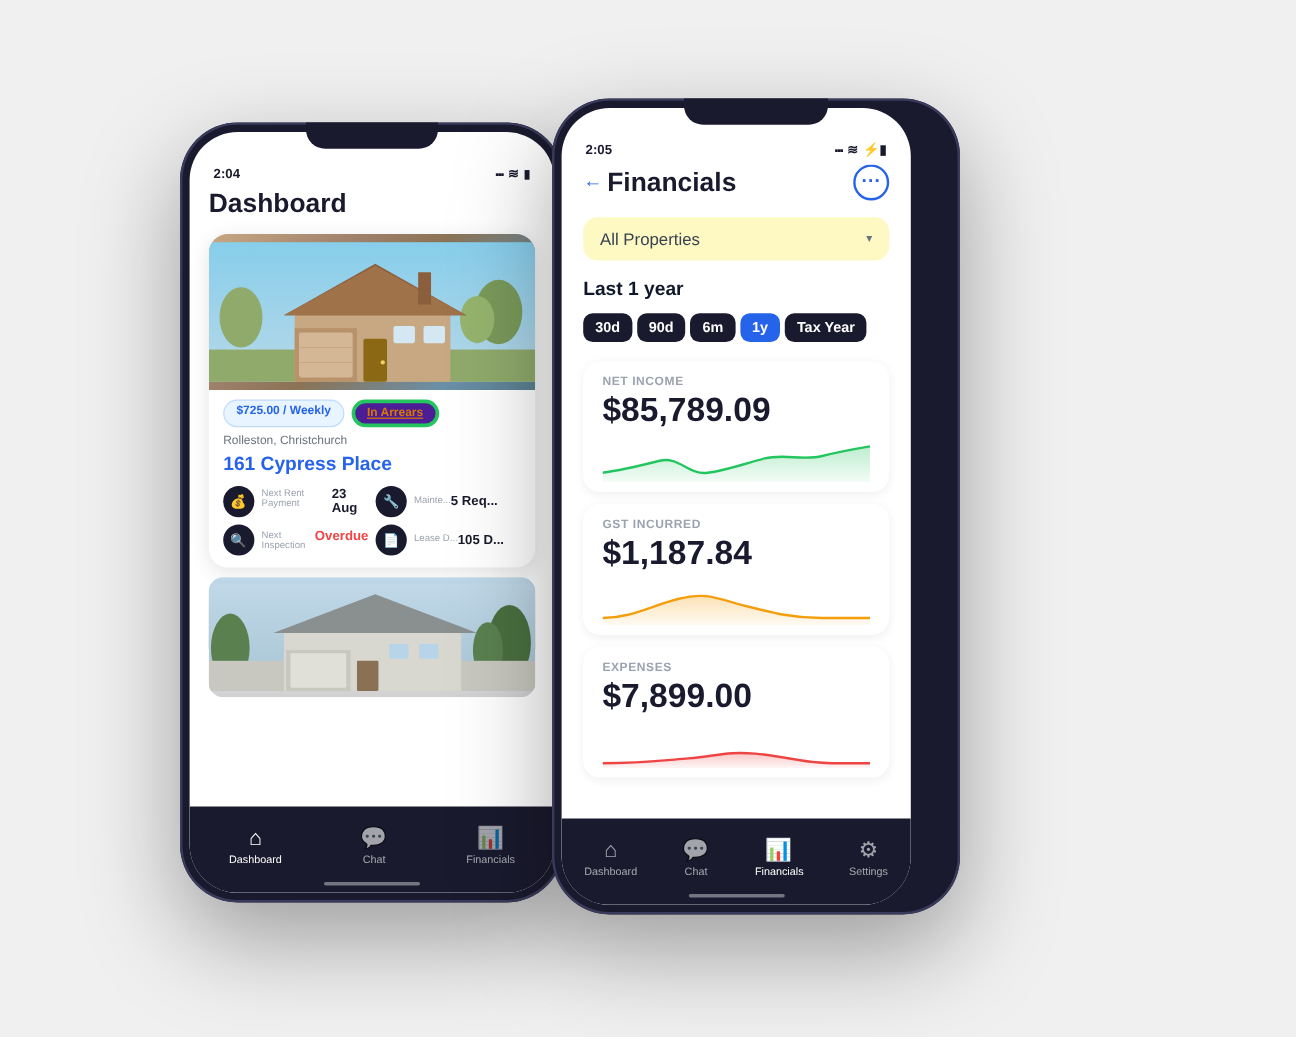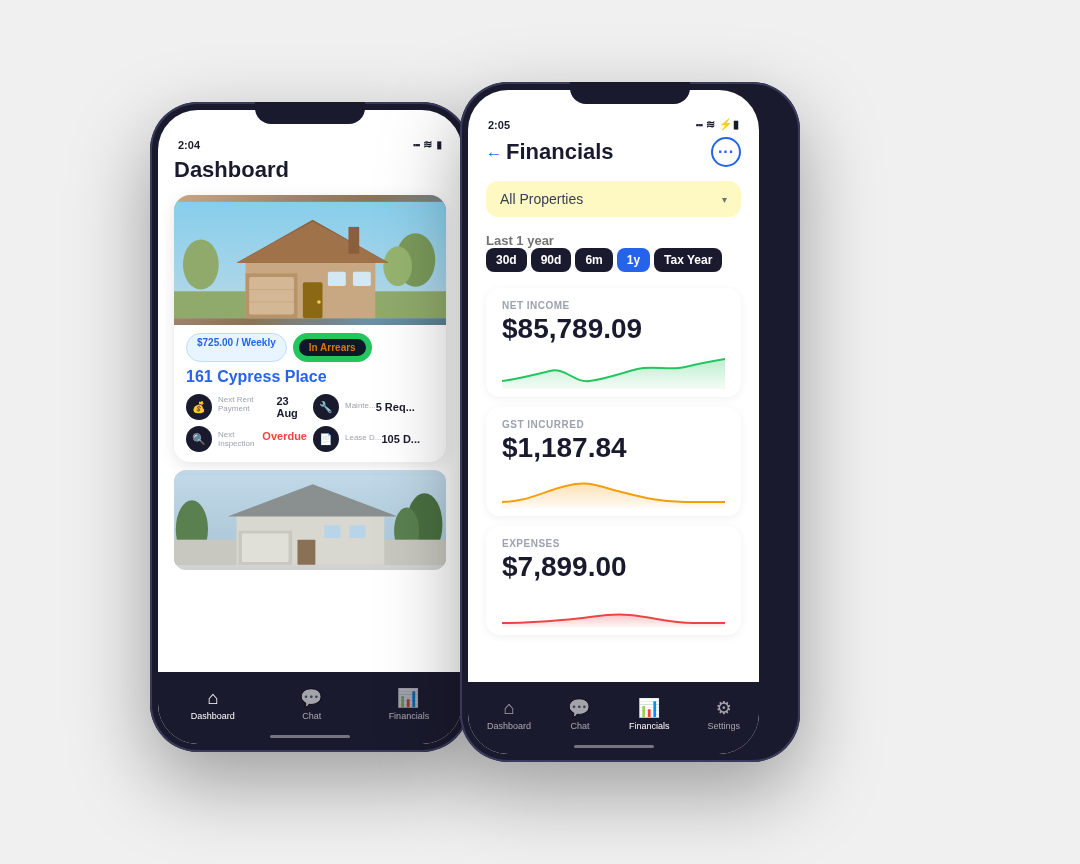--- a/index.html
+++ b/index.html
@@ -142,23 +142,24 @@
       font-weight: 600;
     }
 
     .badge-price {
       background: #e8f4ff;
       color: #2563eb;
       border: 1px solid #bfdbfe;
     }
 
     .badge-arrears {
-      background: #0f172a;
+      background: #4c1d95;
       color: #d97706;
-      border: 6px solid #22c55e;
+      border: 3px solid #22c55e;
+      text-decoration: underline;
     }
 
     .property-address {
       padding: 2px 12px 4px;
       font-size: 10px;
       color: #6b7280;
     }
 
     .property-name {
       padding: 2px 12px 8px;
@@ -320,23 +321,24 @@
       color: #374151;
       font-weight: 500;
     }
 
     .property-selector-arrow {
       color: #6b7280;
       font-size: 10px;
     }
 
     .period-label {
-      font-size: 13px;
+      font-size: 16px;
       font-weight: 700;
-      color: #737373;
+      color: #0f172a;
+      margin-bottom: 10px;
     }
 
     .period-tabs {
       display: flex;
       gap: 4px;
       margin-bottom: 16px;
     }
 
     .period-tab {
       padding: 5px 10px;
@@ -461,20 +463,21 @@
 
               <rect x="195" y="28" width="12" height="30" fill="#8B5E3C"></rect>
             </svg>
           </div>
 
           <div class="property-badges">
             <span class="badge badge-price">$725.00 / Weekly</span>
             <span class="badge badge-arrears">In Arrears</span>
           </div>
 
+          <div class="property-address">Rolleston, Christchurch</div>
           <div class="property-name">161 Cypress Place</div>
 
           <div class="property-stats">
             <div class="stat-item">
               <div class="stat-icon">💰</div>
               <div class="stat-text">
                 <span class="stat-label">Next Rent Payment</span>
                 <span class="stat-value">23 Aug</span>
               </div>
             </div>

